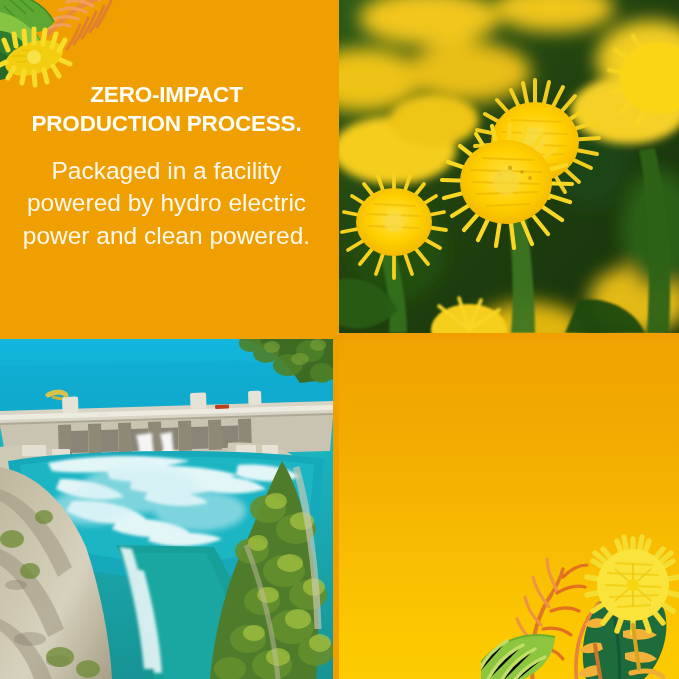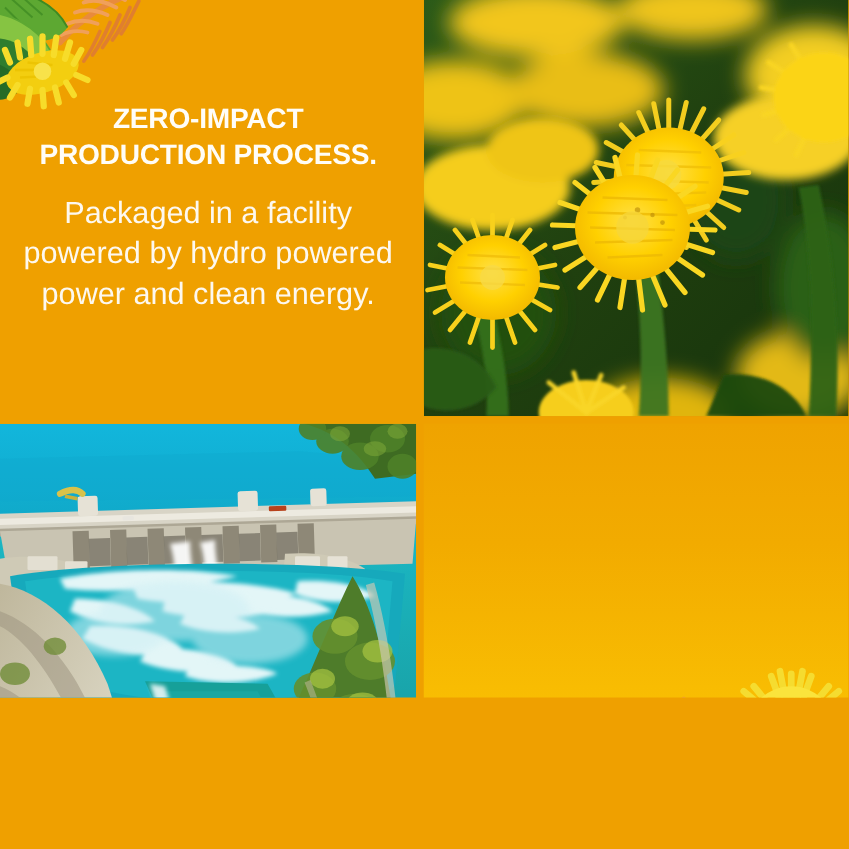--- a/index.html
+++ b/index.html
@@ -4,21 +4,21 @@
 <style>
   html,body{margin:0;padding:0;}
   body{
     width:679px;height:679px;
     background:#EFA000;
     font-family:"Liberation Sans", sans-serif;
     overflow:hidden;
   }
   .infographic{
     position:relative;
-    width:679px;height:558px;
+    width:679px;height:679px;
     background:#EFA000;
     overflow:hidden;
   }
   
   .q{position:absolute;overflow:hidden;}
   .q-tl{left:0;top:0;width:333px;height:333px;background:#EFA000;}
   .q-tr{left:339px;top:0;width:340px;height:333px;}
   .q-bl{left:0;top:339px;width:333px;height:340px;}
   .q-br{left:339px;top:339px;width:340px;height:340px;
         background:linear-gradient(180deg,#EFA300 0%,#F2AB00 28%,#F8BC02 62%,#FCC800 88%,#FDCB02 100%);}
@@ -115,21 +115,21 @@
             <line x1="-18" y1="4" x2="2" y2="3"></line>
             <line x1="-12" y1="-8" x2="8" y2="-6"></line>
           </g>
           <circle cx="0" cy="-1" r="7" fill="#F8E24A"></circle>
         </g>
       </svg>
     </span>
 
     <div class="text-wrap tl-text">
       <h1 class="headline">ZERO-IMPACT PRODUCTION PROCESS.</h1>
-      <p class="body-copy">Packaged in a facility powered by hydro powered power and clean energy.</p>
+      <p class="body-copy">Packaged in a facility powered by hydro electric power and clean powered.</p>
     </div>
   </div>
 
   <div class="q q-tr">
     <div class="photo">
       <svg viewBox="0 0 340 333" preserveAspectRatio="xMidYMid slice" xmlns="http://www.w3.org/2000/svg">
         <defs>
           <radialGradient id="fl1" cx="50%" cy="45%" r="60%">
             <stop offset="0%" stop-color="#FFE14A"></stop>
             <stop offset="55%" stop-color="#FFD000"></stop>

